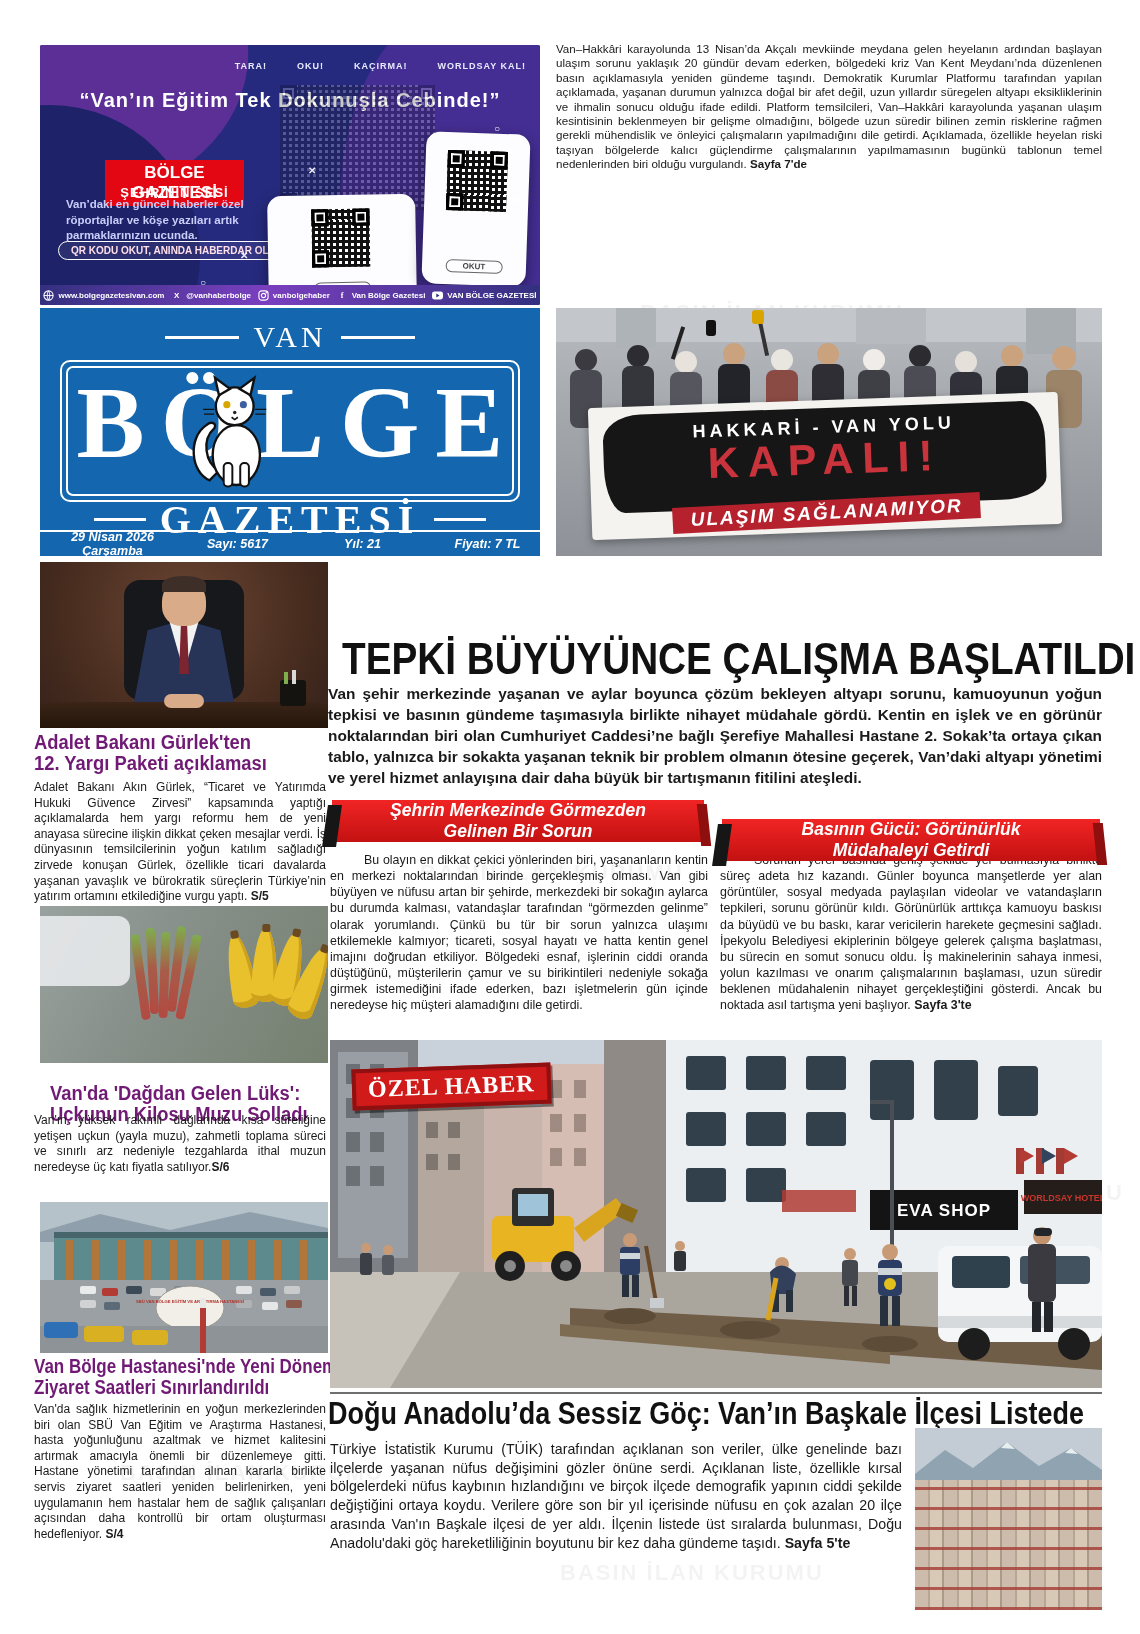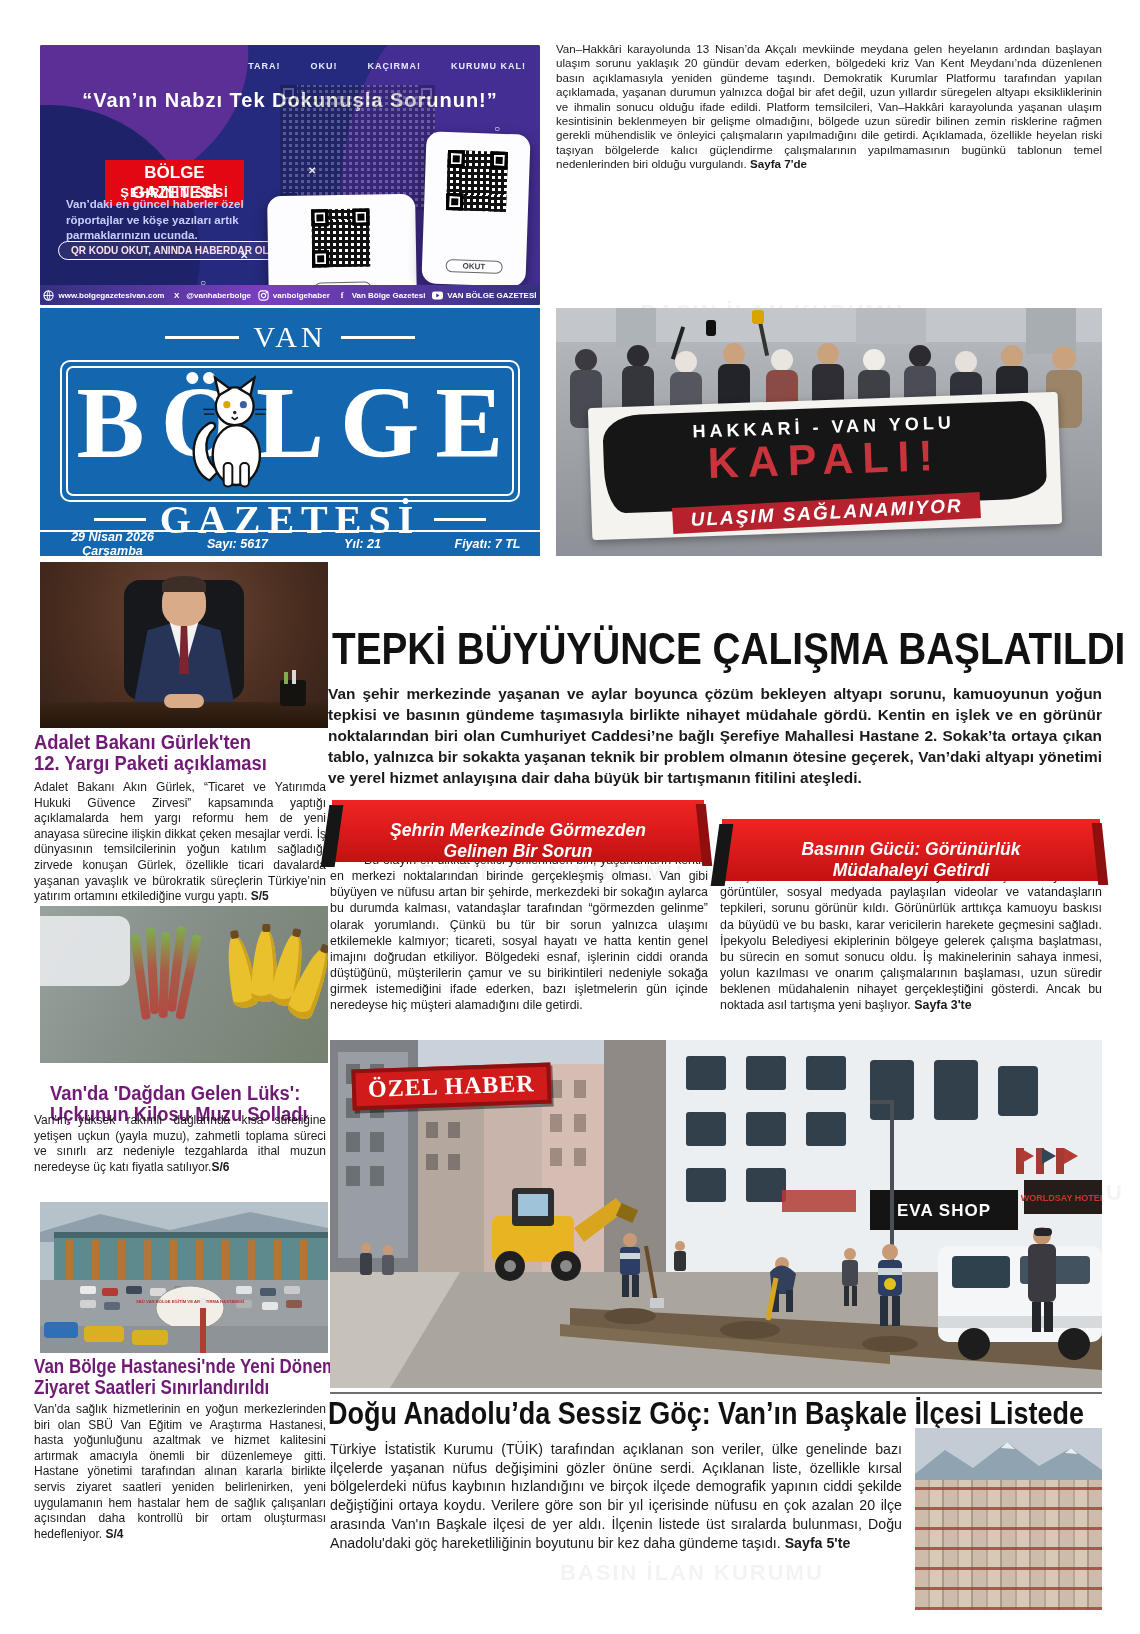--- a/index.html
+++ b/index.html
@@ -105,21 +105,21 @@
   .bnn::after{content:"";position:absolute;left:9px;top:-4px;width:8px;height:8px;background:#6b4a22;border-radius:2px;}
 
   
   .hospital{top:1202px;height:151px;}
 
   
   .kicker{left:328px;top:560px;width:774px;color:#e2191f;font-size:57px;font-weight:bold;letter-spacing:-1px;line-height:1;}
   .mhead2{left:328px;top:622px;width:774px;font-size:45px;font-weight:900;color:#111;line-height:1;}
   .mlead{left:328px;top:684px;width:774px;font-size:15.4px;font-weight:bold;line-height:1.36;}
   .subhead{top:800px;width:372px;height:42px;background:linear-gradient(180deg,#f12424,#c31111);color:#fff;
-           text-align:center;font-weight:bold;font-style:italic;font-size:17.5px;line-height:1.18;padding-top:20px;z-index:1;}
+           text-align:center;font-weight:bold;font-style:italic;font-size:17.5px;line-height:1.18;padding-top:0;z-index:1;}
   .subhead::before{content:"";position:absolute;left:-7px;top:5px;width:14px;height:100%;background:#161616;z-index:-1;transform:skewX(-8deg);}
   .subhead::after{content:"";position:absolute;right:-5px;top:4px;width:10px;height:100%;background:#8f0f0f;z-index:-1;transform:skewX(6deg);}
   .scol{top:852px;width:378px;font-size:12.4px;line-height:1.3;}
   .scol .ind{display:inline-block;width:34px;}
 
   
   .cphoto{left:330px;top:1040px;width:772px;height:348px;overflow:hidden;background:#c8cdd3;}
   .ozel{position:absolute;left:22px;top:26px;background:#d11a1a;border:4px solid #8f1010;color:#fff;
         font-weight:900;font-size:24px;letter-spacing:1px;padding:3px 12px;transform:rotate(-2deg);
         box-shadow:2px 3px 0 rgba(0,0,0,.45);z-index:2;font-family:"Liberation Serif",serif;}
@@ -149,24 +149,24 @@
 
   <section class="abs promo">
     <div class="blob1"></div>
     <div class="blob2"></div>
     <div class="blob3"></div>
 
     <div class="promo-topline">
       <span>TARA!</span>
       <span>OKU!</span>
       <span>KAÇIRMA!</span>
-      <span>KURUMU KAL!</span>
-    </div>
-
-    <div class="promo-slogan">“Van’ın Nabzı Tek Dokunuşla Sorunun!”</div>
+      <span>WORLDSAY KAL!</span>
+    </div>
+
+    <div class="promo-slogan">“Van’ın Eğitim Tek Dokunuşla Cebinde!”</div>
     <div class="promo-brand">BÖLGE GAZETESİ</div>
     <div class="promo-brand-sub">ŞEHRİNİN SESİ</div>
     <div class="promo-desc">Van’daki en güncel haberler özel röportajlar ve köşe yazıları artık parmaklarınızın ucunda.</div>
     <div class="promo-cta">QR KODU OKUT, ANINDA HABERDAR OL!</div>
 
     <div class="abs qr qr-big">
         <i class="tl"></i>
         <i class="tr"></i>
         <i class="bl"></i>
       </div>
@@ -396,21 +396,21 @@
       <rect x="160" y="96" width="6" height="55" fill="#b23b34"></rect>
       <rect x="160" y="96" width="6" height="10" fill="#e8e8e8"></rect>
     </svg>
   </div>
   <h2 class="abs lhead" style="top:1356px;margin:0;">
     <span class="cond" style="transform:scaleX(.85);">Van Bölge Hastanesi'nde Yeni Dönem:</span><br>
     <span class="cond" style="transform:scaleX(.85);">Ziyaret Saatleri Sınırlandırıldı</span>
   </h2>
   <p class="abs lbody jus" style="top:1402px;margin:0;"><span>Van'da sağlık hizmetlerinin en yoğun merkezlerinden biri olan SBÜ Van Eğitim ve Araştırma Hastanesi, hasta yoğunluğunu azaltmak ve hizmet kalitesini artırmak amacıyla önemli bir düzenlemeye gitti. Hastane yönetimi tarafından alınan kararla birlikte servis ziyaret saatleri yeniden belirlenirken, yeni uygulamanın hem hastalar hem de sağlık çalışanları açısından daha kontrollü bir ortam oluşturması hedefleniyor.</span> <b>S/4</b></p>
 
-  <h1 class="abs mhead2" style="margin:4px;text-align:center;">
+  <h1 class="abs mhead2" style="margin:14px;text-align:center;">
     <span class="cond" style="transform:scaleX(.86);">TEPKİ BÜYÜYÜNCE ÇALIŞMA BAŞLATILDI</span>
   </h1>
   <p class="abs mlead jus" style="margin:0;">Van şehir merkezinde yaşanan ve aylar boyunca çözüm bekleyen altyapı sorunu, kamuoyunun yoğun tepkisi ve basının gündeme taşımasıyla birlikte nihayet müdahale gördü. Kentin en işlek ve en görünür noktalarından biri olan Cumhuriyet Caddesi’ne bağlı Şerefiye Mahallesi Hastane 2. Sokak’ta ortaya çıkan tablo, yalnızca bir sokakta yaşanan teknik bir problem olmanın ötesine geçerek, Van’daki altyapı yönetimi ve yerel hizmet anlayışına dair daha büyük bir tartışmanın fitilini ateşledi.</p>
 
   <div class="abs subhead" style="left:332px;">
     <span>Şehrin Merkezinde Görmezden</span><br><span>Gelinen Bir Sorun</span>
   </div>
   <div class="abs subhead" style="left:722px;width:378px;margin-top:19px;">
     <span>Basının Gücü: Görünürlük</span><br><span>Müdahaleyi Getirdi</span>
   </div>

